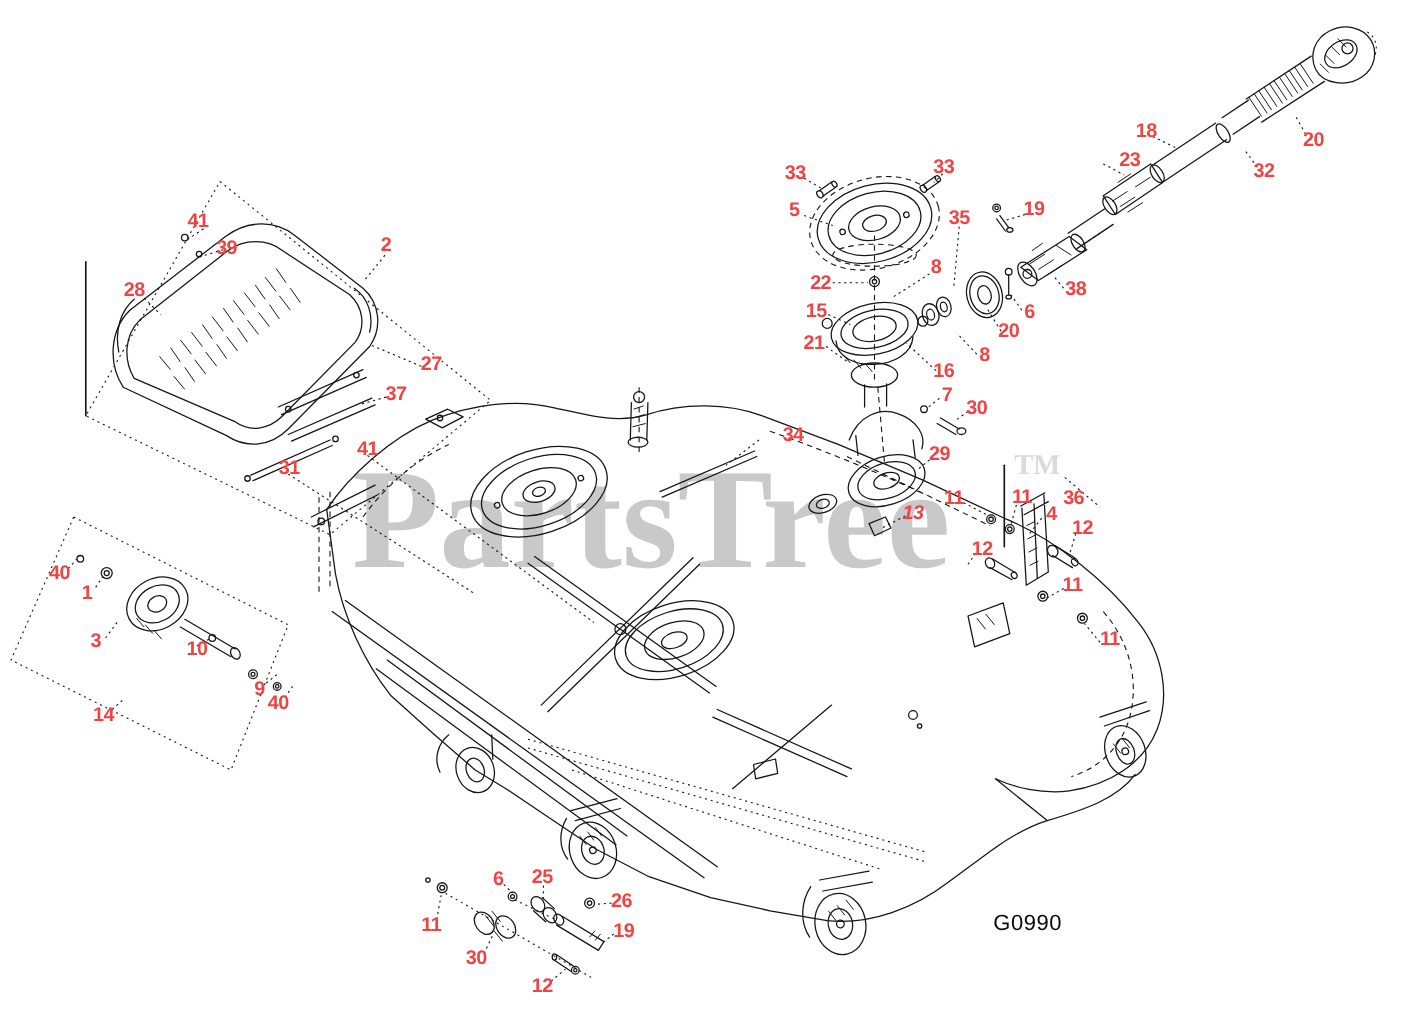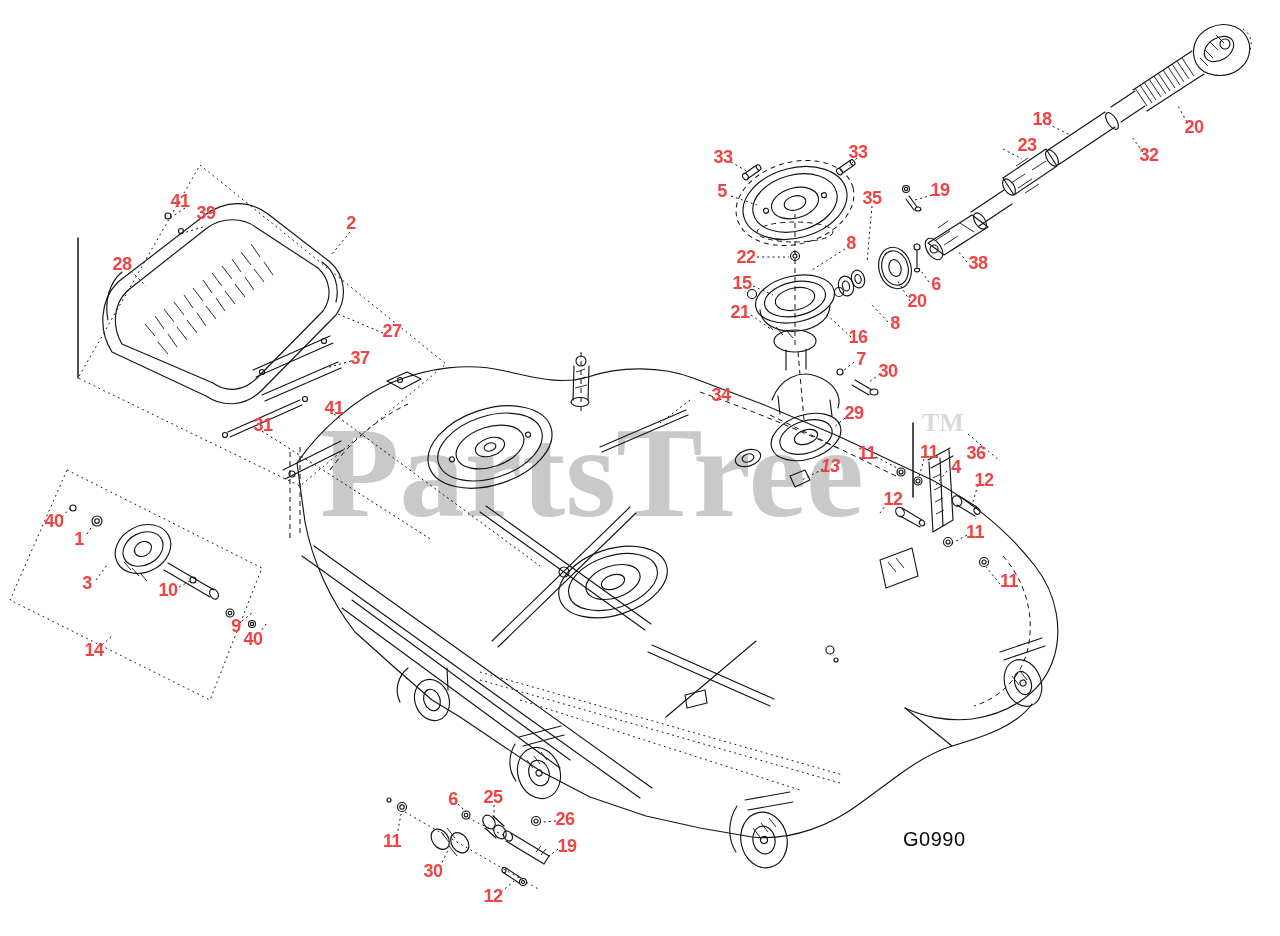--- a/index.html
+++ b/index.html
@@ -310,21 +310,21 @@
       <path class="ld" d="M731,162 L748,172 M857,158 L849,166 M731,196 L757,205 M872,206 L867,262 M932,195 L915,200 M757,257 L789,257 M845,249 L812,270 M753,286 L773,295 M751,315 L772,330 M851,337 L824,312 M888,322 L870,303 M910,301 L897,280 M929,282 L919,268 M967,262 L957,250 M854,362 L843,371 M880,374 L869,382"></path>
       <path class="ld" d="M1003,149 L1022,159 M1048,124 L1070,135 M1187,122 L1178,106 M1143,152 L1132,137"></path>
       <path class="ld" d="M690,400 L660,423 M845,418 L833,428 M823,469 L800,481 M876,457 L897,468 M924,459 L919,477 M968,434 L1000,461 M947,471 L936,485 M978,485 L972,505 M887,503 L880,513 M967,535 L951,544 M1000,584 L986,567"></path>
       <path class="ld" d="M62,517 L70,508 M87,534 L94,523 M96,580 L107,565 M179,587 L192,580 M242,621 L252,613 M259,634 L266,624 M102,645 L113,635"></path>
       <path class="ld" d="M458,804 L466,812 M494,805 L494,821 M556,821 L543,822 M397,836 L401,814 M558,849 L548,857 M440,867 L448,850 M501,892 L514,881"></path>
     </g>
   </svg>
 
   <div class="callout-layer">
       <span class="callout" style="left: 180px; top: 201px;">41</span>
-      <span class="callout" style="left: 206px; top: 213px;">39</span>
+      <span class="callout" style="left: 206px; top: 225px;">39</span>
       <span class="callout" style="left: 351px; top: 223px;">2</span>
       <span class="callout" style="left: 122px; top: 264px;">28</span>
       <span class="callout" style="left: 392px; top: 331px;">27</span>
       <span class="callout" style="left: 360px; top: 358px;">37</span>
       <span class="callout" style="left: 334px; top: 408px;">41</span>
       <span class="callout" style="left: 253px; top: 425px; padding-left: 20px;">31</span>
       <span class="callout" style="left: 723px; top: 157px;">33</span>
       <span class="callout" style="left: 858px; top: 152px;">33</span>
       <span class="callout" style="left: 722px; top: 191px;">5</span>
       <span class="callout" style="left: 872px; top: 198px;">35</span>
@@ -351,21 +351,21 @@
       <span class="callout" style="left: 929px; top: 452px;">11</span>
       <span class="callout" style="left: 976px; top: 453px;">36</span>
       <span class="callout" style="left: 956px; top: 467px;">4</span>
       <span class="callout" style="left: 984px; top: 480px;">12</span>
       <span class="callout" style="left: 893px; top: 499px;">12</span>
       <span class="callout" style="left: 975px; top: 532px;">11</span>
       <span class="callout" style="left: 1009px; top: 581px;">11</span>
       <span class="callout" style="left: 54px; top: 521px;">40</span>
       <span class="callout" style="left: 79px; top: 539px;">1</span>
       <span class="callout" style="left: 87px; top: 583px;">3</span>
-      <span class="callout" style="left: 168px; top: 590px;">10</span>
+      <span class="callout" style="left: 179px; top: 590px;">10</span>
       <span class="callout" style="left: 236px; top: 626px;">9</span>
       <span class="callout" style="left: 253px; top: 639px;">40</span>
       <span class="callout" style="left: 94px; top: 650px;">14</span>
       <span class="callout" style="left: 453px; top: 799px;">6</span>
       <span class="callout" style="left: 493px; top: 797px;">25</span>
       <span class="callout" style="left: 565px; top: 819px;">26</span>
       <span class="callout" style="left: 392px; top: 841px;">11</span>
       <span class="callout" style="left: 567px; top: 846px;">19</span>
       <span class="callout" style="left: 433px; top: 871px;">30</span>
       <span class="callout" style="left: 493px; top: 896px;">12</span>

